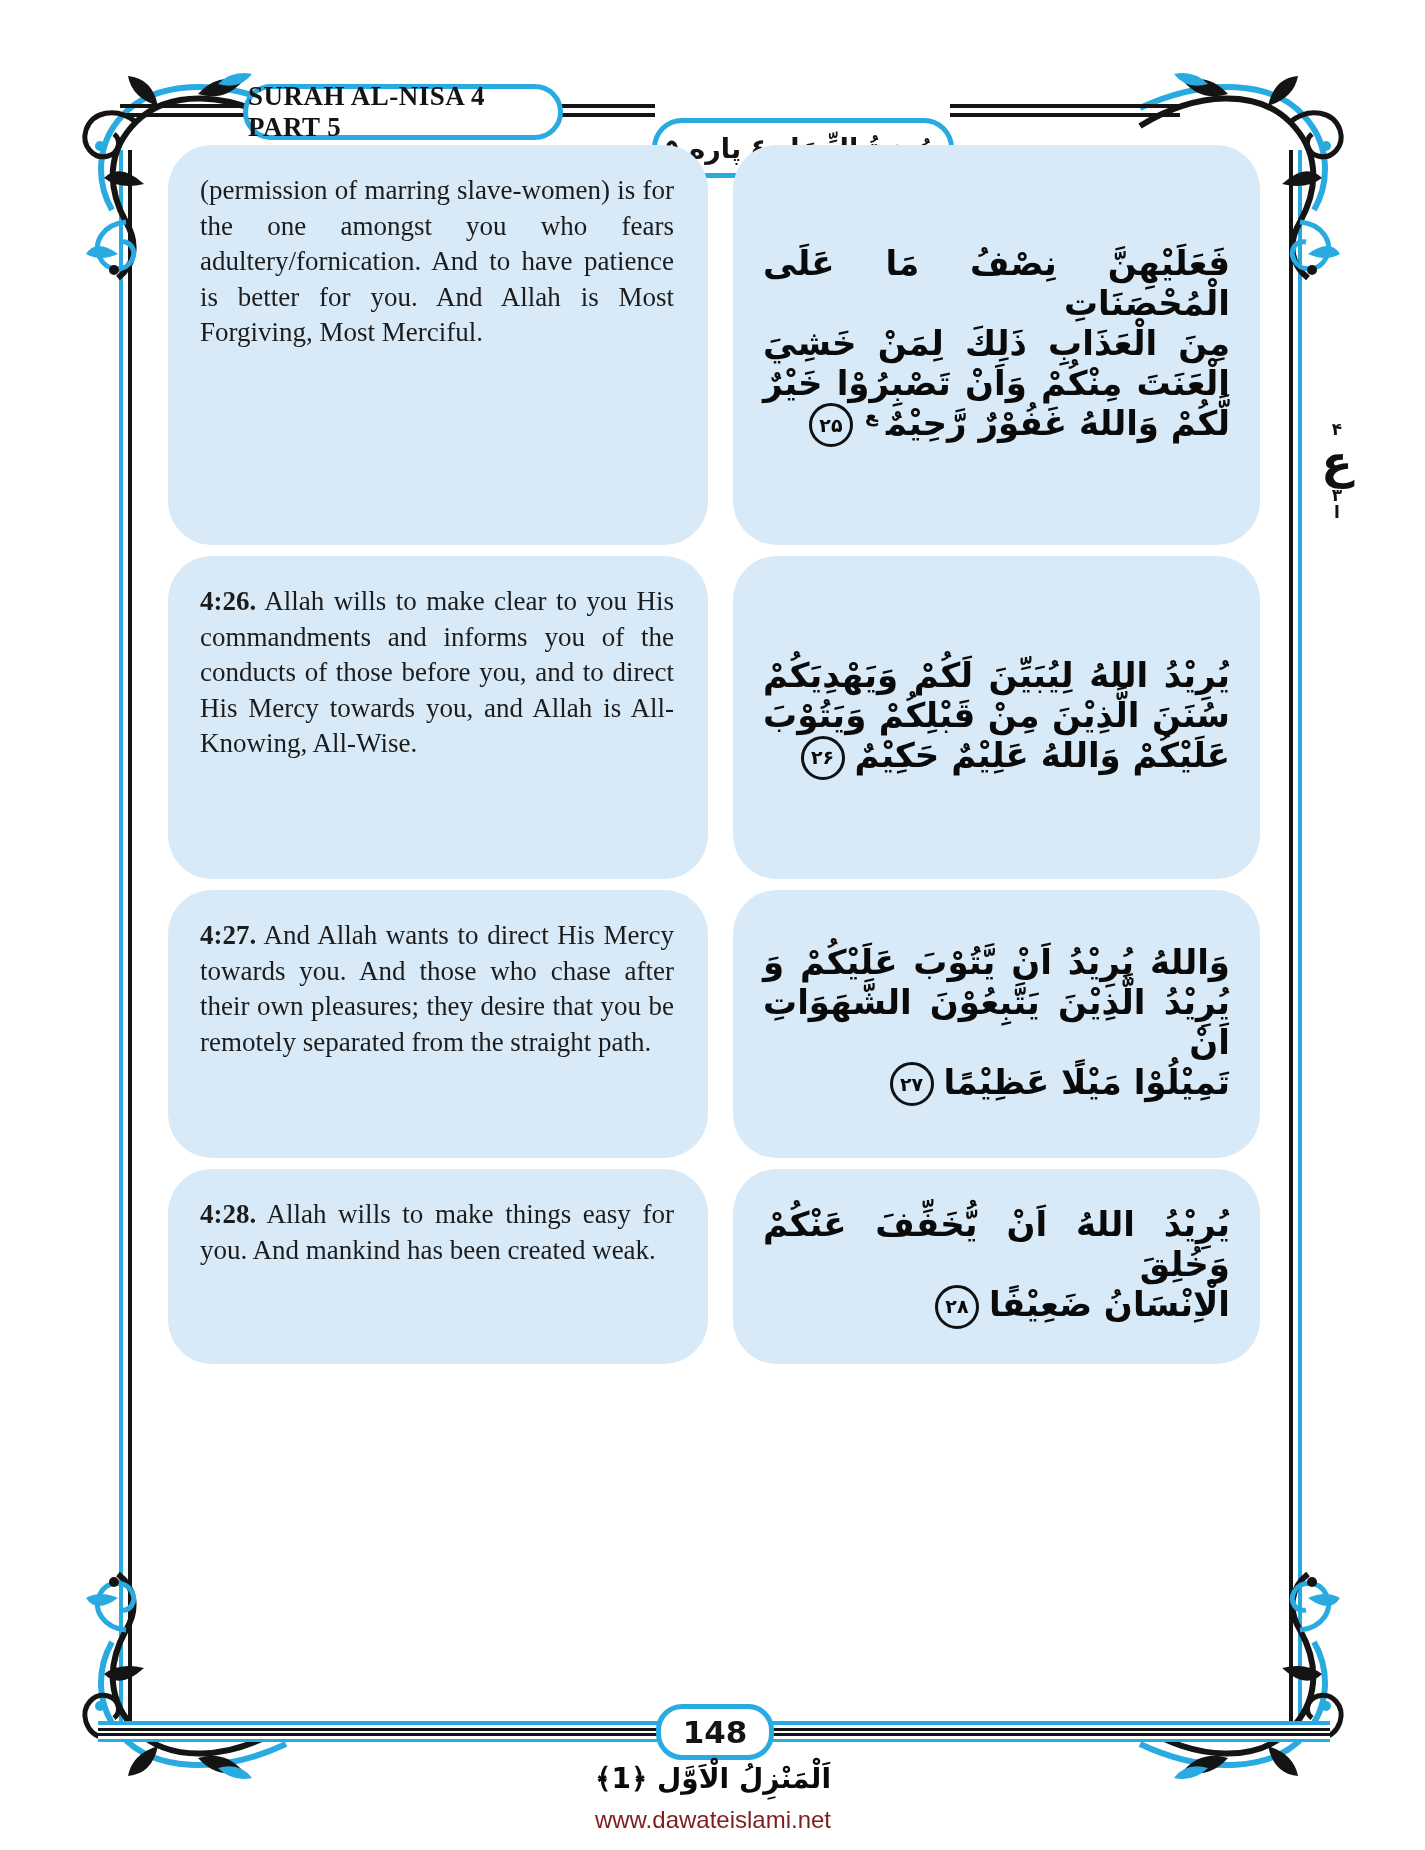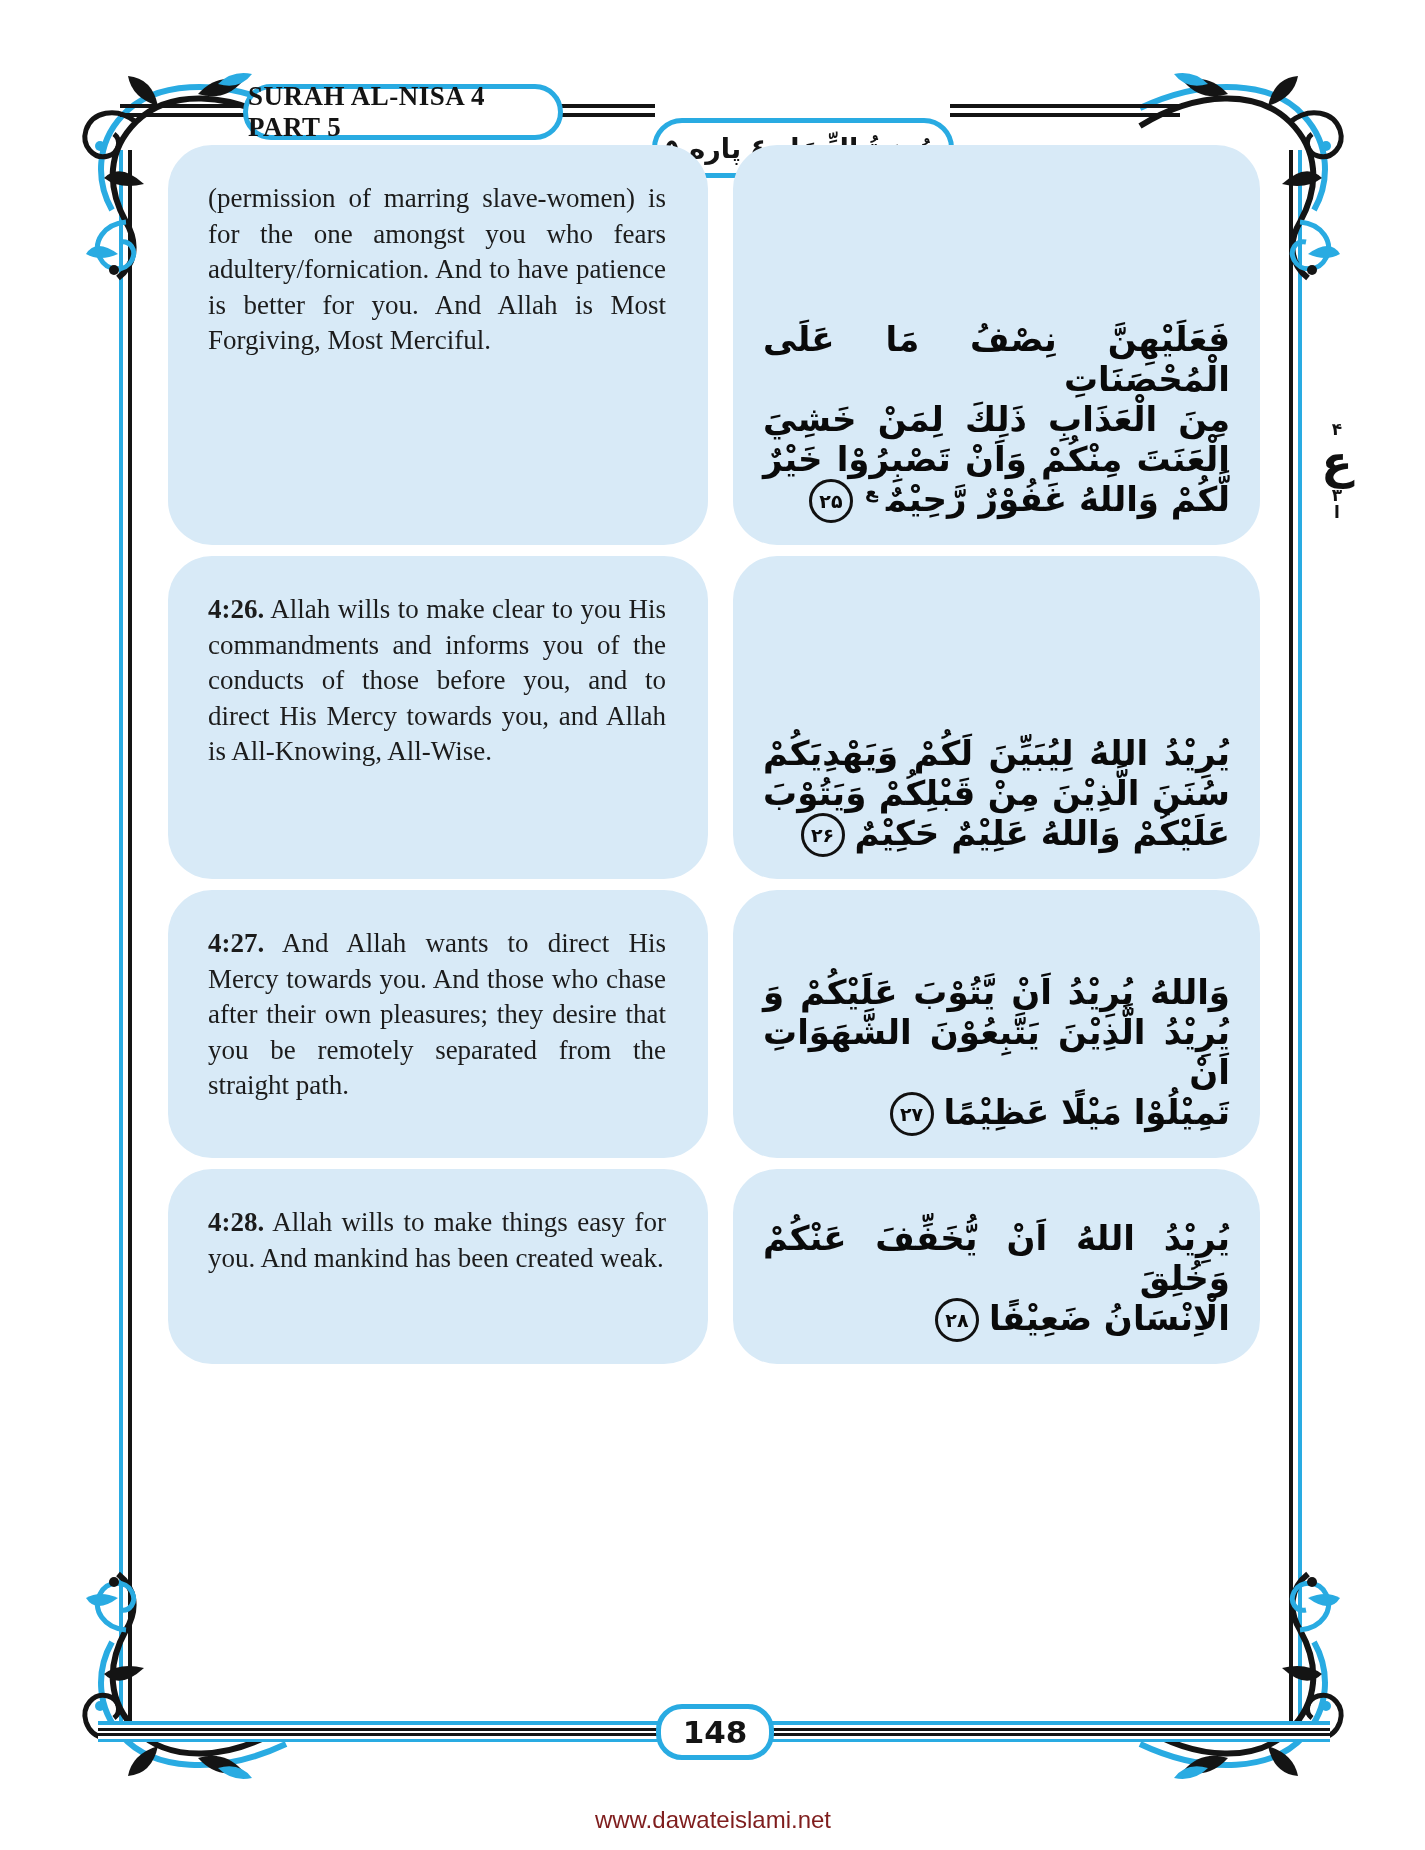--- a/index.html
+++ b/index.html
@@ -39,25 +39,25 @@
   
   .content {
     position:absolute; left:168px; top:145px; width:1092px;
     display:grid; grid-template-columns:540px 527px;
     grid-template-rows:400px 323px 268px 195px 318px;
     column-gap:25px; row-gap:11px;
   }
   .cell { background:#d8eaf7; border-radius:44px; box-sizing:border-box; }
   .cell.en { padding:28px 34px 0 32px; font-size:27px; line-height:35.5px;
     text-align:justify; color:#1c1c1c; }
-  .cell.en p { margin:8px; }
+  .cell.en p { margin:0; }
   .cell.en b { font-weight:bold; }
   .cell.ar {
     direction:rtl; font-family:"DejaVu Sans",sans-serif; font-weight:bold; color:#0a0a0a;
-    padding:22px 30px; display:flex; flex-direction:column; justify-content:flex-end;
+    padding:22px 30px; display:flex; flex-direction:column; justify-content:center;
   }
   .ar-line { font-size:34px; text-align:justify; text-align-last:justify; -moz-text-align-last:justify; }
   .ar-line.last { text-align-last:right; -moz-text-align-last:right; }
   .vnum {
     display:inline-flex; align-items:center; justify-content:center;
     width:38px; height:38px; border:3px solid #111111; border-radius:50%;
     font-size:19px; line-height:1; margin:0 10px 0 12px; vertical-align:middle;
     background:#d8eaf7;
   }
   .endmark { font-size:19px; vertical-align:super; margin:0 8px 0 2px; }
@@ -184,15 +184,16 @@
       </div>
     </div>
 
 
   </div>
 
   <div class="f-stripe"></div>
   <div class="pill page-num">
     <span>148</span>
   </div>
+  <div class="manzil">اَلْمَنْزِلُ الْاَوَّل ﴿1﴾</div>
   <div class="website">www.dawateislami.net</div>
 
 </div>
 
 </body></html>

